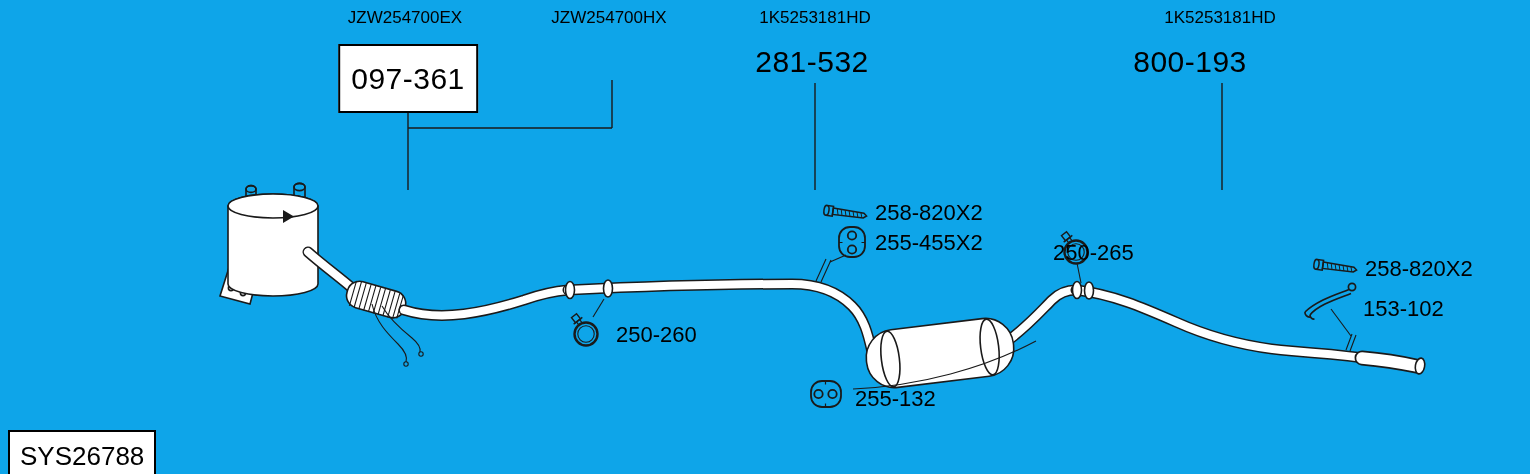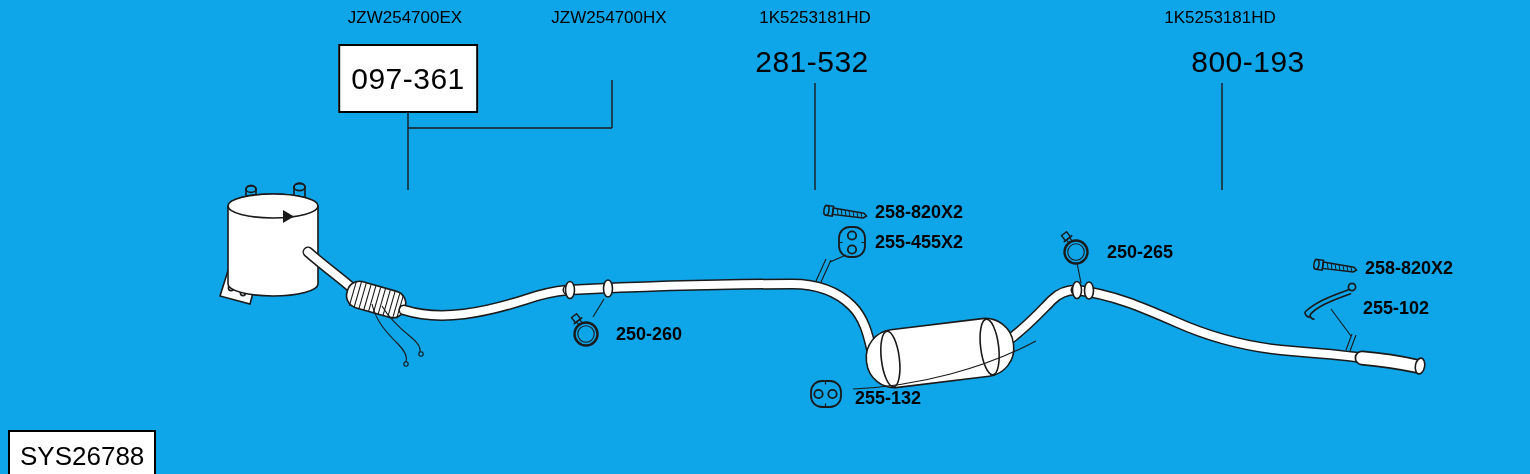--- a/index.html
+++ b/index.html
@@ -5,21 +5,21 @@
   html,body{margin:0;padding:0;background:#fff;}
   .canvas{
     position:relative;width:1530px;height:474px;background:#0ea5e9;overflow:hidden;
     font-family:"Liberation Sans","DejaVu Sans",sans-serif;color:#000;
   }
   svg{position:absolute;left:0;top:0;}
   .lbl{position:absolute;white-space:nowrap;color:#000;}
   .oem{font-size:17px;line-height:20px;transform:translateX(-50%);}
   .code{font-size:30px;line-height:33px;transform:translateX(-50%);letter-spacing:.5px;}
   .boxed{border:2px solid #000;padding:16px 11px;background:#fff;}
-  .ann{font-size:18px;line-height:21px;font-weight:bold;}
+  .ann{font-size:22px;line-height:21px;}
   .sys{left:8px;top:430px;border:2px solid #000;font-size:26px;line-height:32px;padding:8px 10px;background:#fff;}
   
   .po{stroke:#1a1a1a;stroke-width:11;fill:none;stroke-linecap:round;stroke-linejoin:round;}
   .pi{stroke:#fff;stroke-width:8;fill:none;stroke-linecap:round;stroke-linejoin:round;}
   .po2{stroke:#1a1a1a;stroke-width:15;fill:none;stroke-linecap:round;}
   .pi2{stroke:#fff;stroke-width:11.5;fill:none;stroke-linecap:round;}
   .ln{stroke:#1a1a1a;fill:none;stroke-width:1.6;}
   .lnw{stroke:#1a1a1a;fill:#fff;stroke-width:1.6;}
   .thin{stroke:#1a1a1a;fill:none;stroke-width:1.1;}
   .callout{stroke:#1a1a1a;stroke-width:1.4;fill:none;}
@@ -161,25 +161,25 @@
     <use href="#hanger" transform="translate(826 394) rotate(90 0 0)"></use>
   </svg>
 
   <div class="lbl oem" style="left:405px;top:8px">JZW254700EX</div>
   <div class="lbl oem" style="left:609px;top:8px">JZW254700HX</div>
   <div class="lbl oem" style="left:815px;top:8px">1K5253181HD</div>
   <div class="lbl oem" style="left:1220px;top:8px">1K5253181HD</div>
 
   <div class="lbl code boxed" style="left:408px;top:44px">097-361</div>
   <div class="lbl code" style="left:812px;top:45px">281-532</div>
-  <div class="lbl code" style="left:1248px;top:45px">800-193</div>
+  <div class="lbl code" style="left:1190px;top:45px">800-193</div>
 
   <div class="lbl ann" style="left:875px;top:202px">258-820X2</div>
   <div class="lbl ann" style="left:875px;top:232px">255-455X2</div>
   <div class="lbl ann" style="left:616px;top:324px">250-260</div>
-  <div class="lbl ann" style="left:1107px;top:242px">250-265</div>
+  <div class="lbl ann" style="left:1053px;top:242px">250-265</div>
   <div class="lbl ann" style="left:1365px;top:258px">258-820X2</div>
-  <div class="lbl ann" style="left:1363px;top:298px">255-102</div>
+  <div class="lbl ann" style="left:1363px;top:298px">153-102</div>
   <div class="lbl ann" style="left:855px;top:388px">255-132</div>
 
   <div class="lbl sys">SYS26788</div>
 
 </div>
 
 </body></html>

